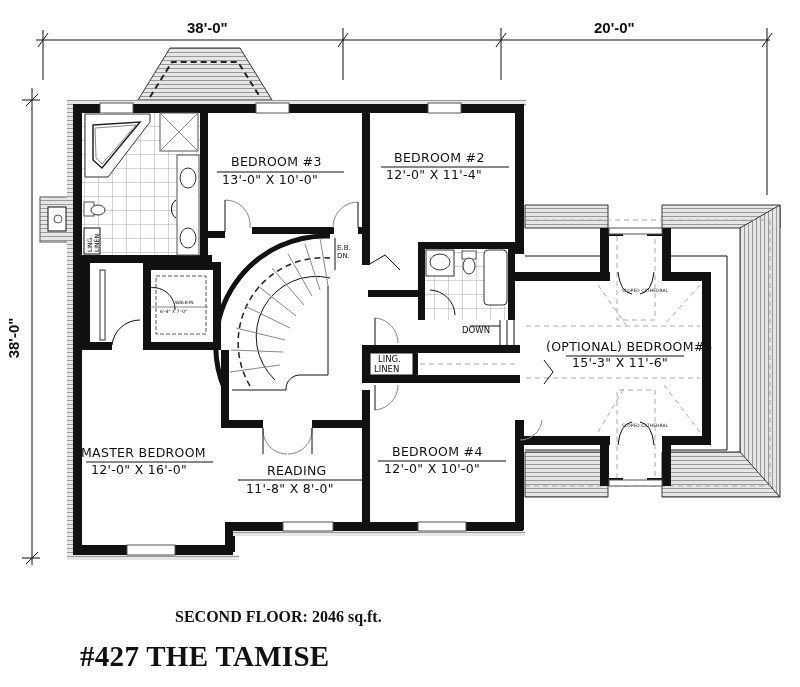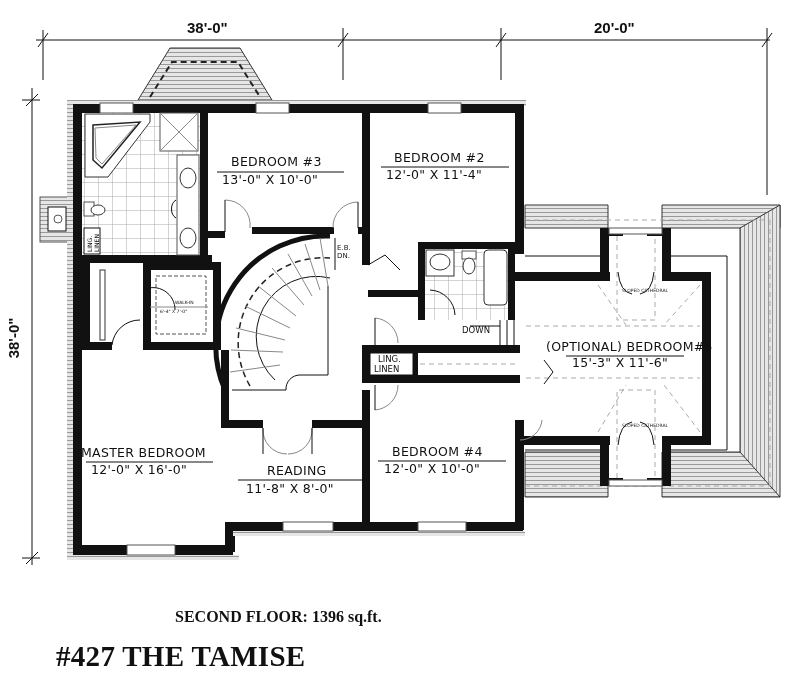--- a/index.html
+++ b/index.html
@@ -4,21 +4,21 @@
 <style>
   html, body { margin: 0; padding: 0; background: #ffffff; }
   body { width: 800px; height: 687px; position: relative; overflow: hidden; font-family: "Liberation Sans", sans-serif; }
   #plan { position: absolute; left: 0; top: 0; width: 800px; height: 687px; }
   .dim-text { font-family: "Liberation Sans", sans-serif; font-weight: bold; font-size: 15px; fill: #111; }
   .room-name { font-family: "DejaVu Sans", sans-serif; font-size: 12.5px; fill: #111; letter-spacing: 0.3px; }
   .room-size { font-family: "DejaVu Sans", sans-serif; font-size: 12.5px; fill: #111; letter-spacing: 0.3px; }
   .small-label { font-family: "DejaVu Sans", sans-serif; font-size: 8.5px; fill: #111; }
   .tiny-label { font-family: "DejaVu Sans", sans-serif; font-size: 4.5px; fill: #222; }
   .caption { position: absolute; left: 175px; top: 608px; font-family: "Liberation Serif", serif; font-weight: bold; font-size: 16px; color: #111; white-space: nowrap; }
-  .title { position: absolute; left: 56px; top: 640px; font-family: "Liberation Serif", serif; font-weight: bold; font-size: 29px; color: #111; white-space: nowrap; letter-spacing: 0.3px; }
+  .title { position: absolute; left: 80px; top: 640px; font-family: "Liberation Serif", serif; font-weight: bold; font-size: 29px; color: #111; white-space: nowrap; letter-spacing: 0.3px; }
   .wall { fill: #111; }
   .thin { stroke: #111; stroke-width: 1; fill: none; }
   .grey { stroke: #888; stroke-width: 1; fill: none; }
   .dash { stroke: #222; stroke-width: 2; stroke-dasharray: 6 4; fill: none; }
   .ldash { stroke: #aaa; stroke-width: 1; stroke-dasharray: 5 4; fill: none; }
   .roof { fill: url(#hatch); stroke: #333; stroke-width: 1; }
   .win { fill: #fff; stroke: #555; stroke-width: 1; }
 </style>
 </head>
 <body>
@@ -293,14 +293,14 @@
     <line class="thin" x1="238" y1="480" x2="365" y2="480"></line>
     <text class="room-size" x="246" y="493">11'-8" X 8'-0"</text>
   </g>
   <g>
     <text class="room-name" x="392" y="456">BEDROOM  #4</text>
     <line class="thin" x1="378" y1="461" x2="506" y2="461"></line>
     <text class="room-size" x="384" y="473">12'-0" X 10'-0"</text>
   </g>
 </svg>
 
-<div class="caption">SECOND FLOOR: 1396 sq.ft.</div>
+<div class="caption">SECOND FLOOR: 2046 sq.ft.</div>
 <div class="title">#427 THE TAMISE</div>
 
 </body></html>

